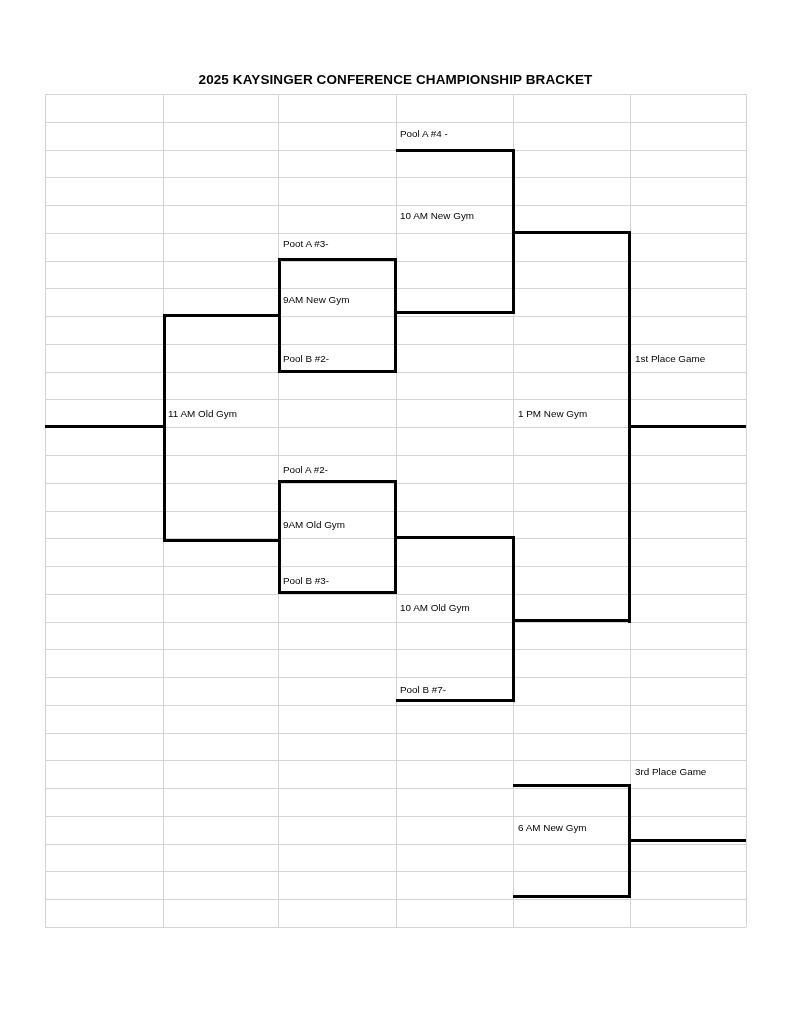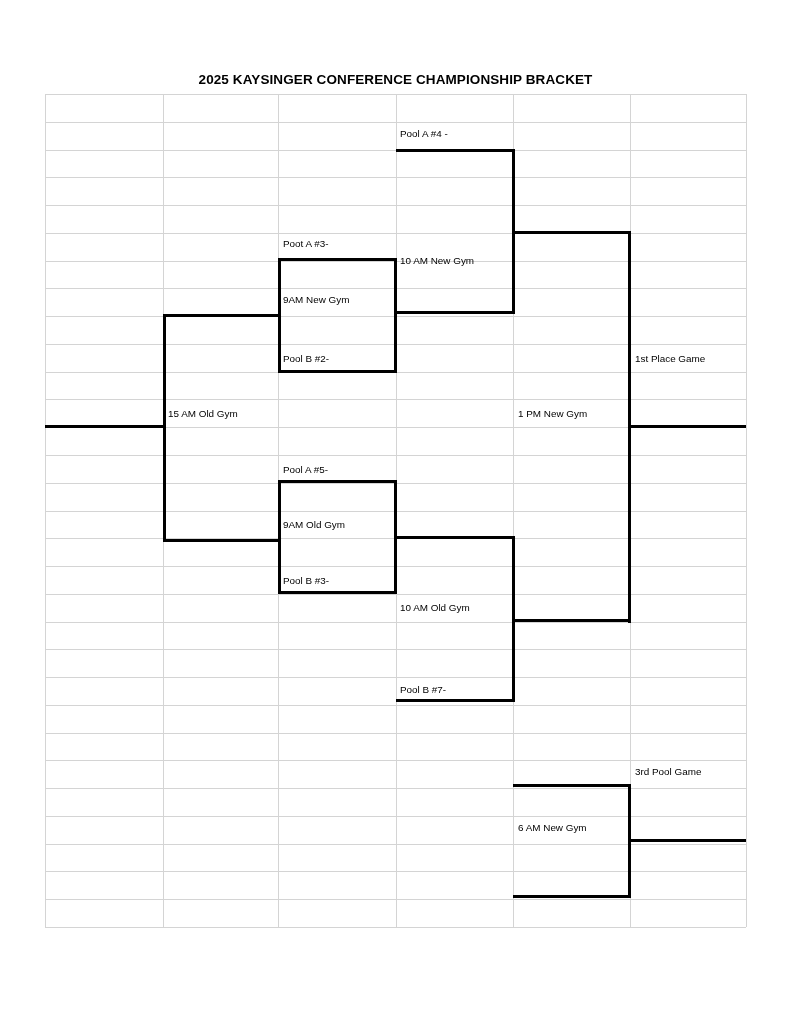--- a/index.html
+++ b/index.html
@@ -124,36 +124,36 @@
     <div class="hseg" style="left:513px;top:775px;width:118px;"></div>
     <div class="vseg" style="left:628px;top:775px;height:113px;"></div>
     <div class="hseg" style="left:513px;top:886px;width:118px;"></div>
     <div class="hseg" style="left:630px;top:830px;width:116px;"></div>
 
   </div>
 
   <div id="labels">
 
     <div class="lbl" style="left:400px;top:119px;">Pool A #4 -</div>
-    <div class="lbl" style="left:400px;top:201px;margin-top:45px;">10 AM New Gym</div>
+    <div class="lbl" style="left:400px;top:201px;">10 AM New Gym</div>
 
     <div class="lbl" style="left:283px;top:229px;text-align:right;">Poot A #3-</div>
     <div class="lbl" style="left:283px;top:285px;">9AM New Gym</div>
     <div class="lbl" style="left:283px;top:344px;">Pool B #2-</div>
 
     <div class="lbl" style="left:635px;top:344px;">1st Place Game</div>
 
-    <div class="lbl" style="left:168px;top:399px;">15 AM Old Gym</div>
+    <div class="lbl" style="left:168px;top:399px;">11 AM Old Gym</div>
     <div class="lbl" style="left:518px;top:399px;">1 PM New Gym</div>
 
-    <div class="lbl" style="left:283px;top:455px;">Pool A #5-</div>
+    <div class="lbl" style="left:283px;top:455px;">Pool A #2-</div>
     <div class="lbl" style="left:283px;top:510px;">9AM Old Gym</div>
     <div class="lbl" style="left:283px;top:566px;">Pool B #3-</div>
 
     <div class="lbl" style="left:400px;top:593px;">10 AM Old Gym</div>
     <div class="lbl" style="left:400px;top:675px;">Pool B #7-</div>
 
-    <div class="lbl" style="left:635px;top:757px;">3rd Pool Game</div>
+    <div class="lbl" style="left:635px;top:757px;">3rd Place Game</div>
     <div class="lbl" style="left:518px;top:813px;">6 AM New Gym</div>
 
   </div>
 
 </div>
 
 </body></html>

